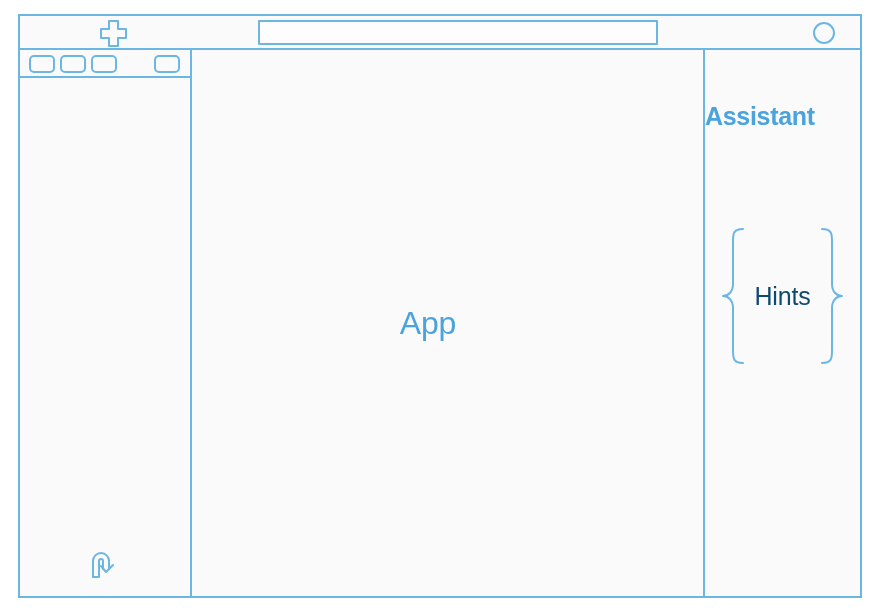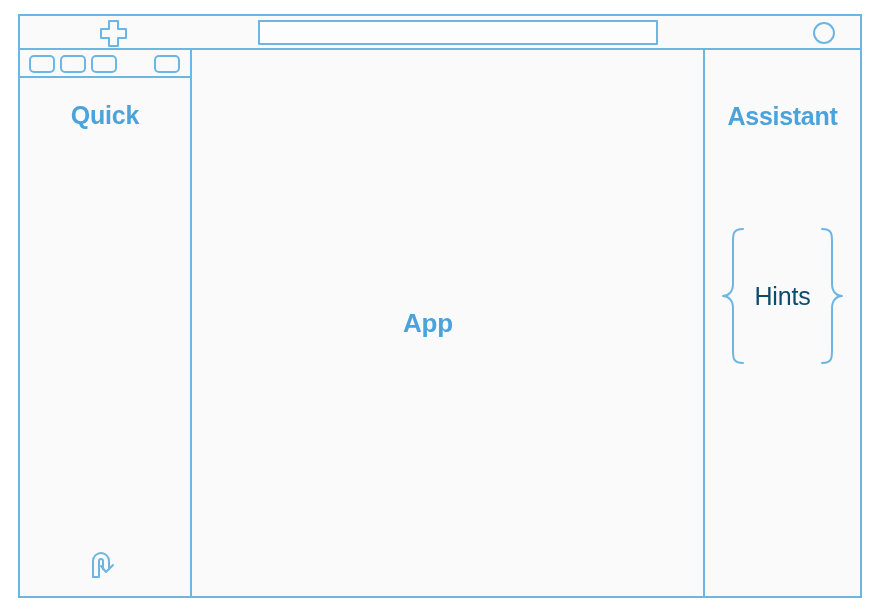--- a/index.html
+++ b/index.html
@@ -158,40 +158,39 @@
   }
 
   .main-label {
     position: absolute;
     left: 0;
     right: 0;
     top: 50%;
     transform: translateY(-50%);
     text-align: center;
     color: #4aa3dd;
-    font-size: 26px;
-    font-weight: bold;
+    font-size: 32px;
+    font-weight: normal;
     letter-spacing: -0.2px;
   }
 
   
   .assistant-col {
     position: absolute;
     left: 685px;
     top: 34px;
     right: 0;
     bottom: 0;
     background: #fafafa;
   }
 
   .assistant-title {
     position: absolute;
     left: 0; right: 0;
     top: 52px;
-    text-align: center;
     color: #4aa3dd;
     font-size: 25px;
     font-weight: bold;
     letter-spacing: -0.3px;
   }
 
   .hints-wrap {
     position: absolute;
     left: 0; right: 0;
     top: 176px;
@@ -244,21 +243,20 @@
       <span class="tb-btn b2"></span>
       <span class="tb-btn b3"></span>
       <span class="tb-btn b4"></span>
     </div>
 
     <div class="divider left-col"></div>
     <div class="divider right-col"></div>
 
     <div class="sidebar">
       <div class="sidebar-title">
-        <div>Quick</div>
       </div>
 
       <span class="uturn-icon">
         <svg width="32" height="30" viewBox="0 0 32 30" xmlns="http://www.w3.org/2000/svg">
           <path d="M5 27 L5 11 A8 8 0 0 1 21 11 L21 19" fill="none" stroke="#6cb6e3" stroke-width="2" stroke-linecap="round" stroke-linejoin="round"></path>
           <path d="M5 27 L11 27 L11 11 A2 2 0 0 1 15 11 L15 19" fill="none" stroke="#6cb6e3" stroke-width="2" stroke-linecap="round" stroke-linejoin="round"></path>
           <path d="M13 16 L18 22 L25 15" fill="none" stroke="#6cb6e3" stroke-width="2" stroke-linecap="round" stroke-linejoin="round"></path>
         </svg>
       </span>
     </div>

